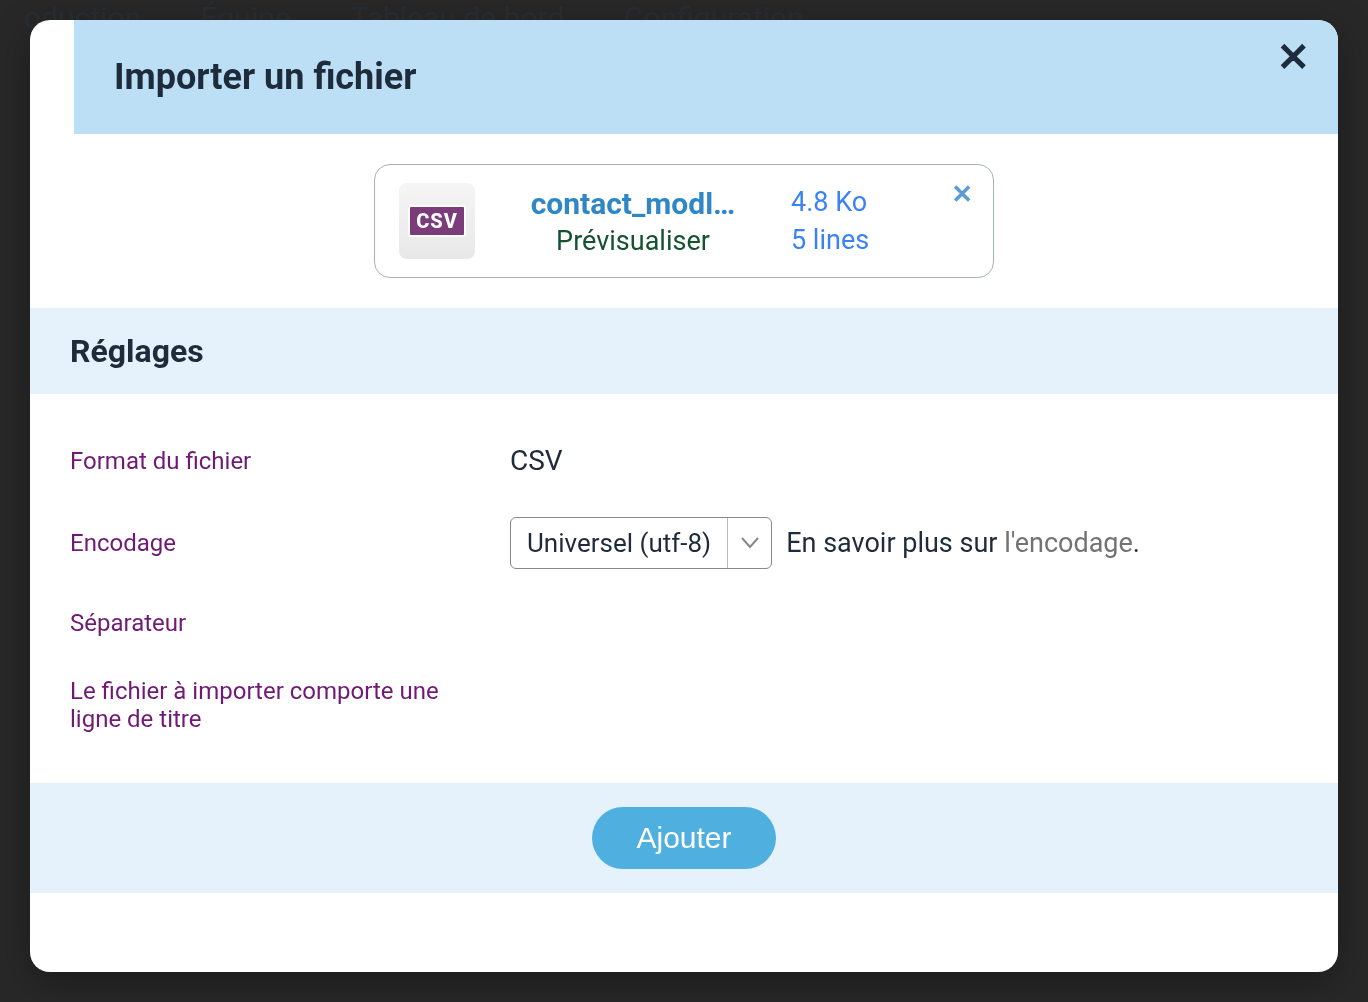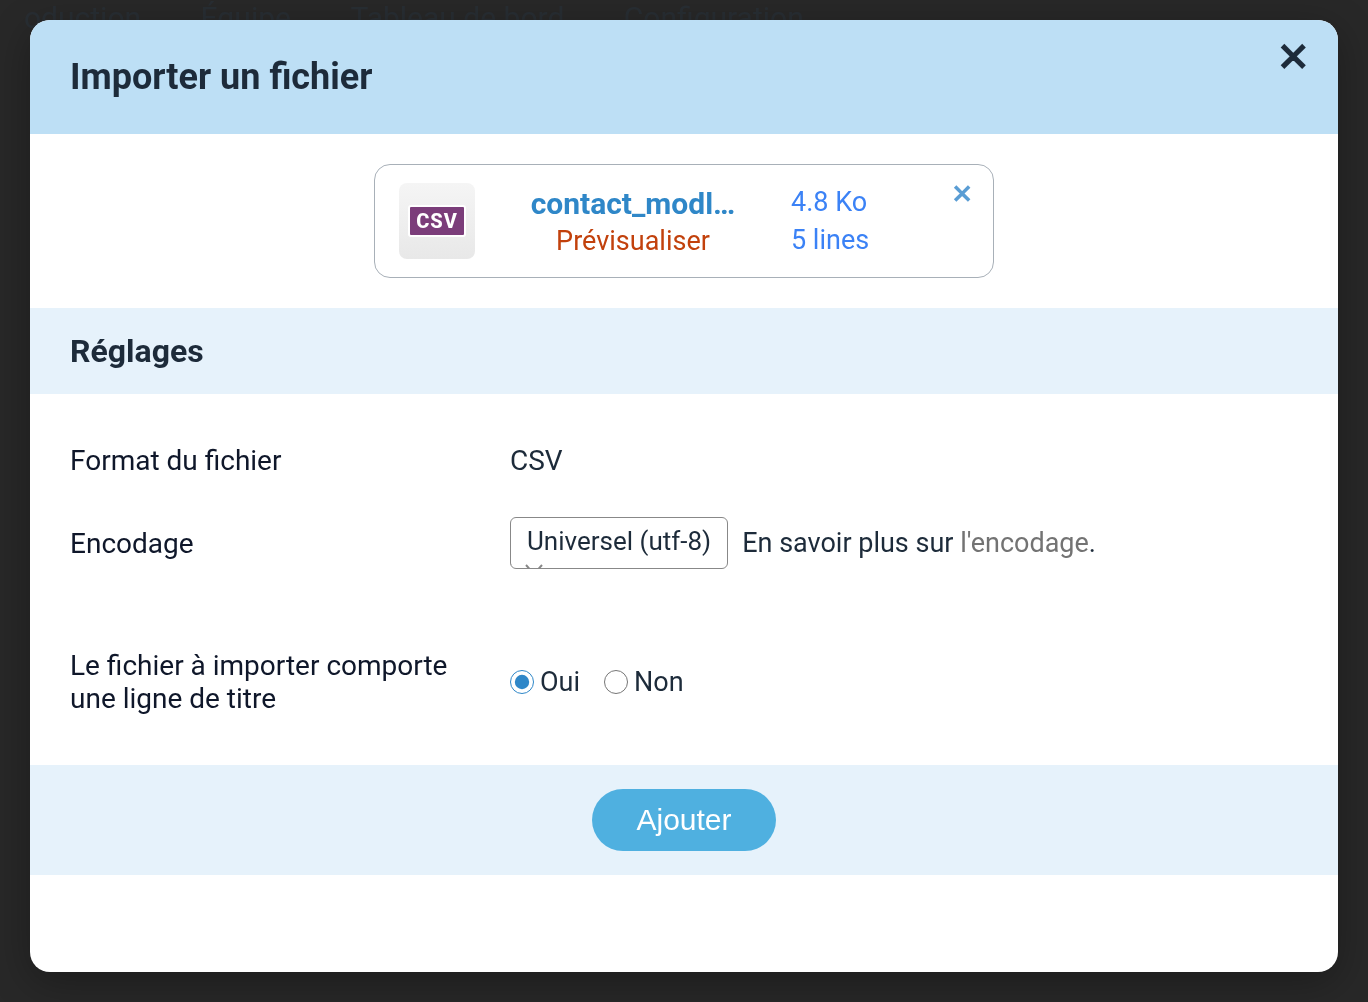--- a/index.html
+++ b/index.html
@@ -56,20 +56,21 @@
       flex-direction: column;
     }
     
     .modal-header {
       background: #bddff5;
       padding: 36px 40px 36px 40px;
       display: flex;
       justify-content: space-between;
       align-items: flex-start;
       position: relative;
+      margin-left: 44px;
     }
     
     .modal-title {
       font-size: 36px;
       font-weight: 700;
       color: #1d2b3a;
     }
     
     .close-btn {
       position: absolute;
@@ -160,21 +161,21 @@
       font-size: 30px;
       font-weight: 700;
       white-space: nowrap;
       overflow: hidden;
       text-overflow: ellipsis;
       width: 100%;
       text-align: center;
     }
     
     .file-preview-link {
-      color: #c2410c;
+      color: #14532d;
       font-size: 27px;
       font-weight: 400;
       cursor: pointer;
     }
     
     .file-meta {
       display: flex;
       flex-direction: column;
       gap: 6px;
       color: #3b82f6;
@@ -194,43 +195,42 @@
     
     .settings-row {
       display: flex;
       align-items: center;
       padding: 20px 0;
       gap: 40px;
     }
     
     .settings-label {
       width: 400px;
-      font-size: 28px;
-      color: #0f172a;
+      font-size: 24px;
+      color: #701a75;
       flex-shrink: 0;
     }
     
     .settings-value {
       font-size: 28px;
       color: #1d2b3a;
       display: flex;
       align-items: center;
       gap: 14px;
       flex-wrap: wrap;
     }
     
     .select {
       display: inline-flex;
       align-items: stretch;
       border: 1.5px solid #888;
       border-radius: 6px;
       overflow: hidden;
       cursor: pointer;
       height: 52px;
-      flex-direction: column;
     }
     
     .select-text {
       padding: 8px 16px;
       font-size: 26px;
       color: #1d2b3a;
       display: flex;
       align-items: center;
     }
     
@@ -358,34 +358,25 @@
             </div>
           </div>
           <span class="help-text">
             <span>En savoir plus sur </span>
             <span class="help-link">l'encodage</span><span>.</span>
           </span>
         </div>
       </div>
 
       <div class="settings-row">
+        <div class="settings-label">Séparateur</div>
       </div>
 
       <div class="settings-row">
         <div class="settings-label">Le fichier à importer comporte une ligne de titre</div>
-        <div class="settings-value radio-group">
-          <label class="radio-item">
-            <input type="radio" name="headerline" checked="" style="">
-            <span>Oui</span>
-          </label>
-          <label class="radio-item">
-            <input type="radio" name="headerline" style="">
-            <span>Non</span>
-          </label>
-        </div>
       </div>
 
     </div>
 
     <div class="modal-footer">
       <button class="primary-btn">Ajouter</button>
     </div>
 
   </div>
 </div>

